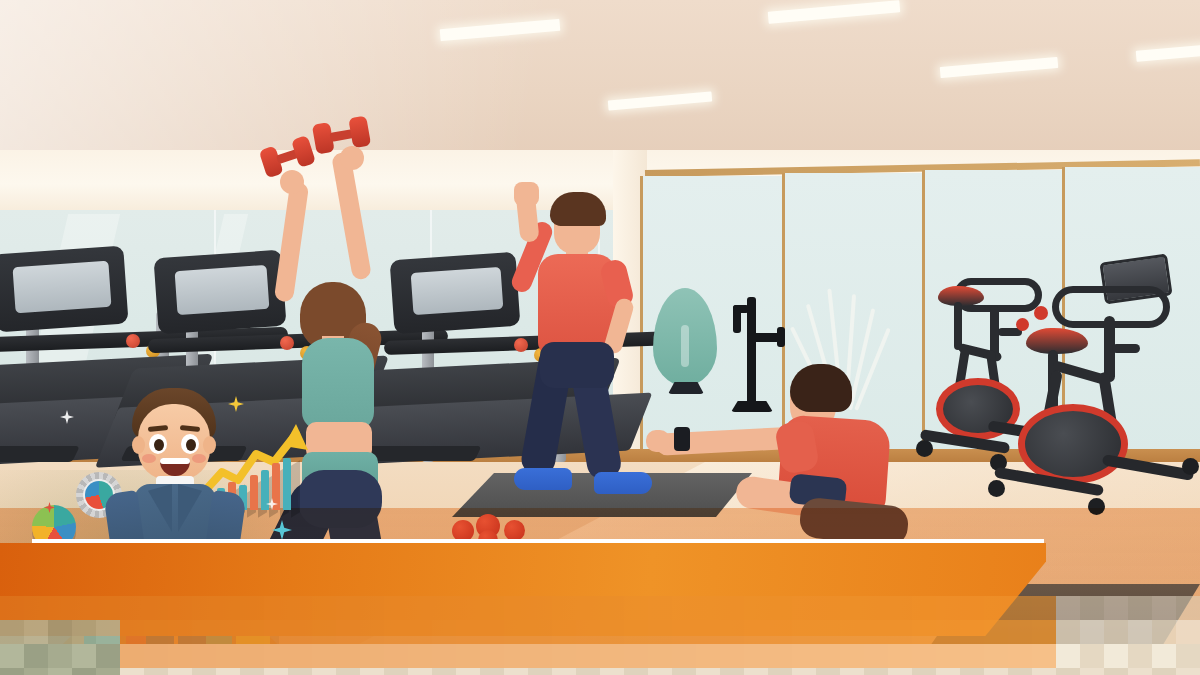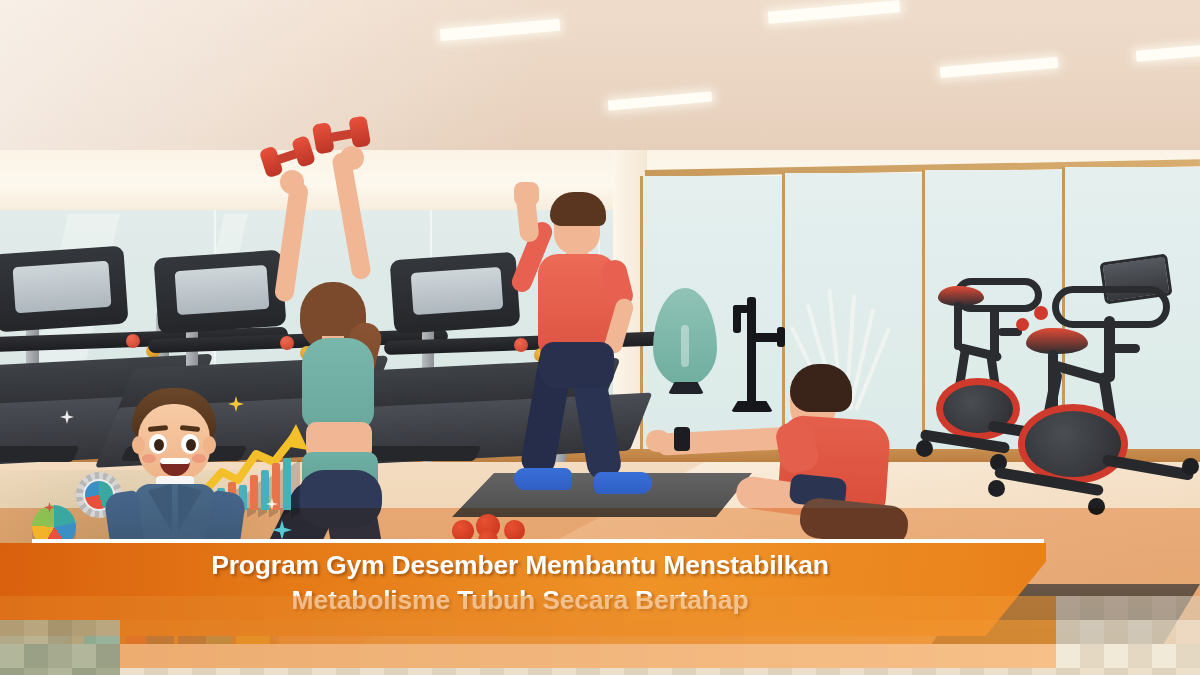--- a/index.html
+++ b/index.html
@@ -537,22 +537,20 @@
       <div class="m-part" style="left:42px;top:186px;width:28px;height:82px;background:linear-gradient(180deg,#3f5a78,#35506c);border-radius:8px;"></div>
       <div class="m-part" style="left:74px;top:186px;width:28px;height:82px;background:linear-gradient(180deg,#3f5a78,#35506c);border-radius:8px;"></div>
 
       <div class="m-part" style="left:32px;top:262px;width:42px;height:18px;background:#3a2a20;border-radius:9px 6px 5px 9px;"></div>
       <div class="m-part" style="left:72px;top:262px;width:42px;height:18px;background:#3a2a20;border-radius:6px 9px 9px 5px;"></div>
     </div>
   </div>
 
   <div class="banner"></div>
   <div class="banner-topline"></div>
-  <div class="banner-title">Program Gym Desember Membantu Menstabilkan
-Metabolisme Tubuh Secara Bertahap</div>
 
   <div class="mosaic" id="mosaic">
       <div class="mcell" style="left:0px;top:0px;width:24px;height:24px;background:rgb(224,126,36);opacity:0.55;"></div>
       <div class="mcell" style="left:24px;top:0px;width:24px;height:24px;background:rgb(224,127,36);opacity:0.55;"></div>
       <div class="mcell" style="left:48px;top:0px;width:24px;height:24px;background:rgb(225,127,37);opacity:0.55;"></div>
       <div class="mcell" style="left:72px;top:0px;width:24px;height:24px;background:rgb(225,128,37);opacity:0.55;"></div>
       <div class="mcell" style="left:96px;top:0px;width:24px;height:24px;background:rgb(226,128,37);opacity:0.55;"></div>
       <div class="mcell" style="left:120px;top:0px;width:24px;height:24px;background:rgb(226,129,38);opacity:0.55;"></div>
       <div class="mcell" style="left:144px;top:0px;width:24px;height:24px;background:rgb(226,130,38);opacity:0.55;"></div>
       <div class="mcell" style="left:168px;top:0px;width:24px;height:24px;background:rgb(227,130,38);opacity:0.55;"></div>

